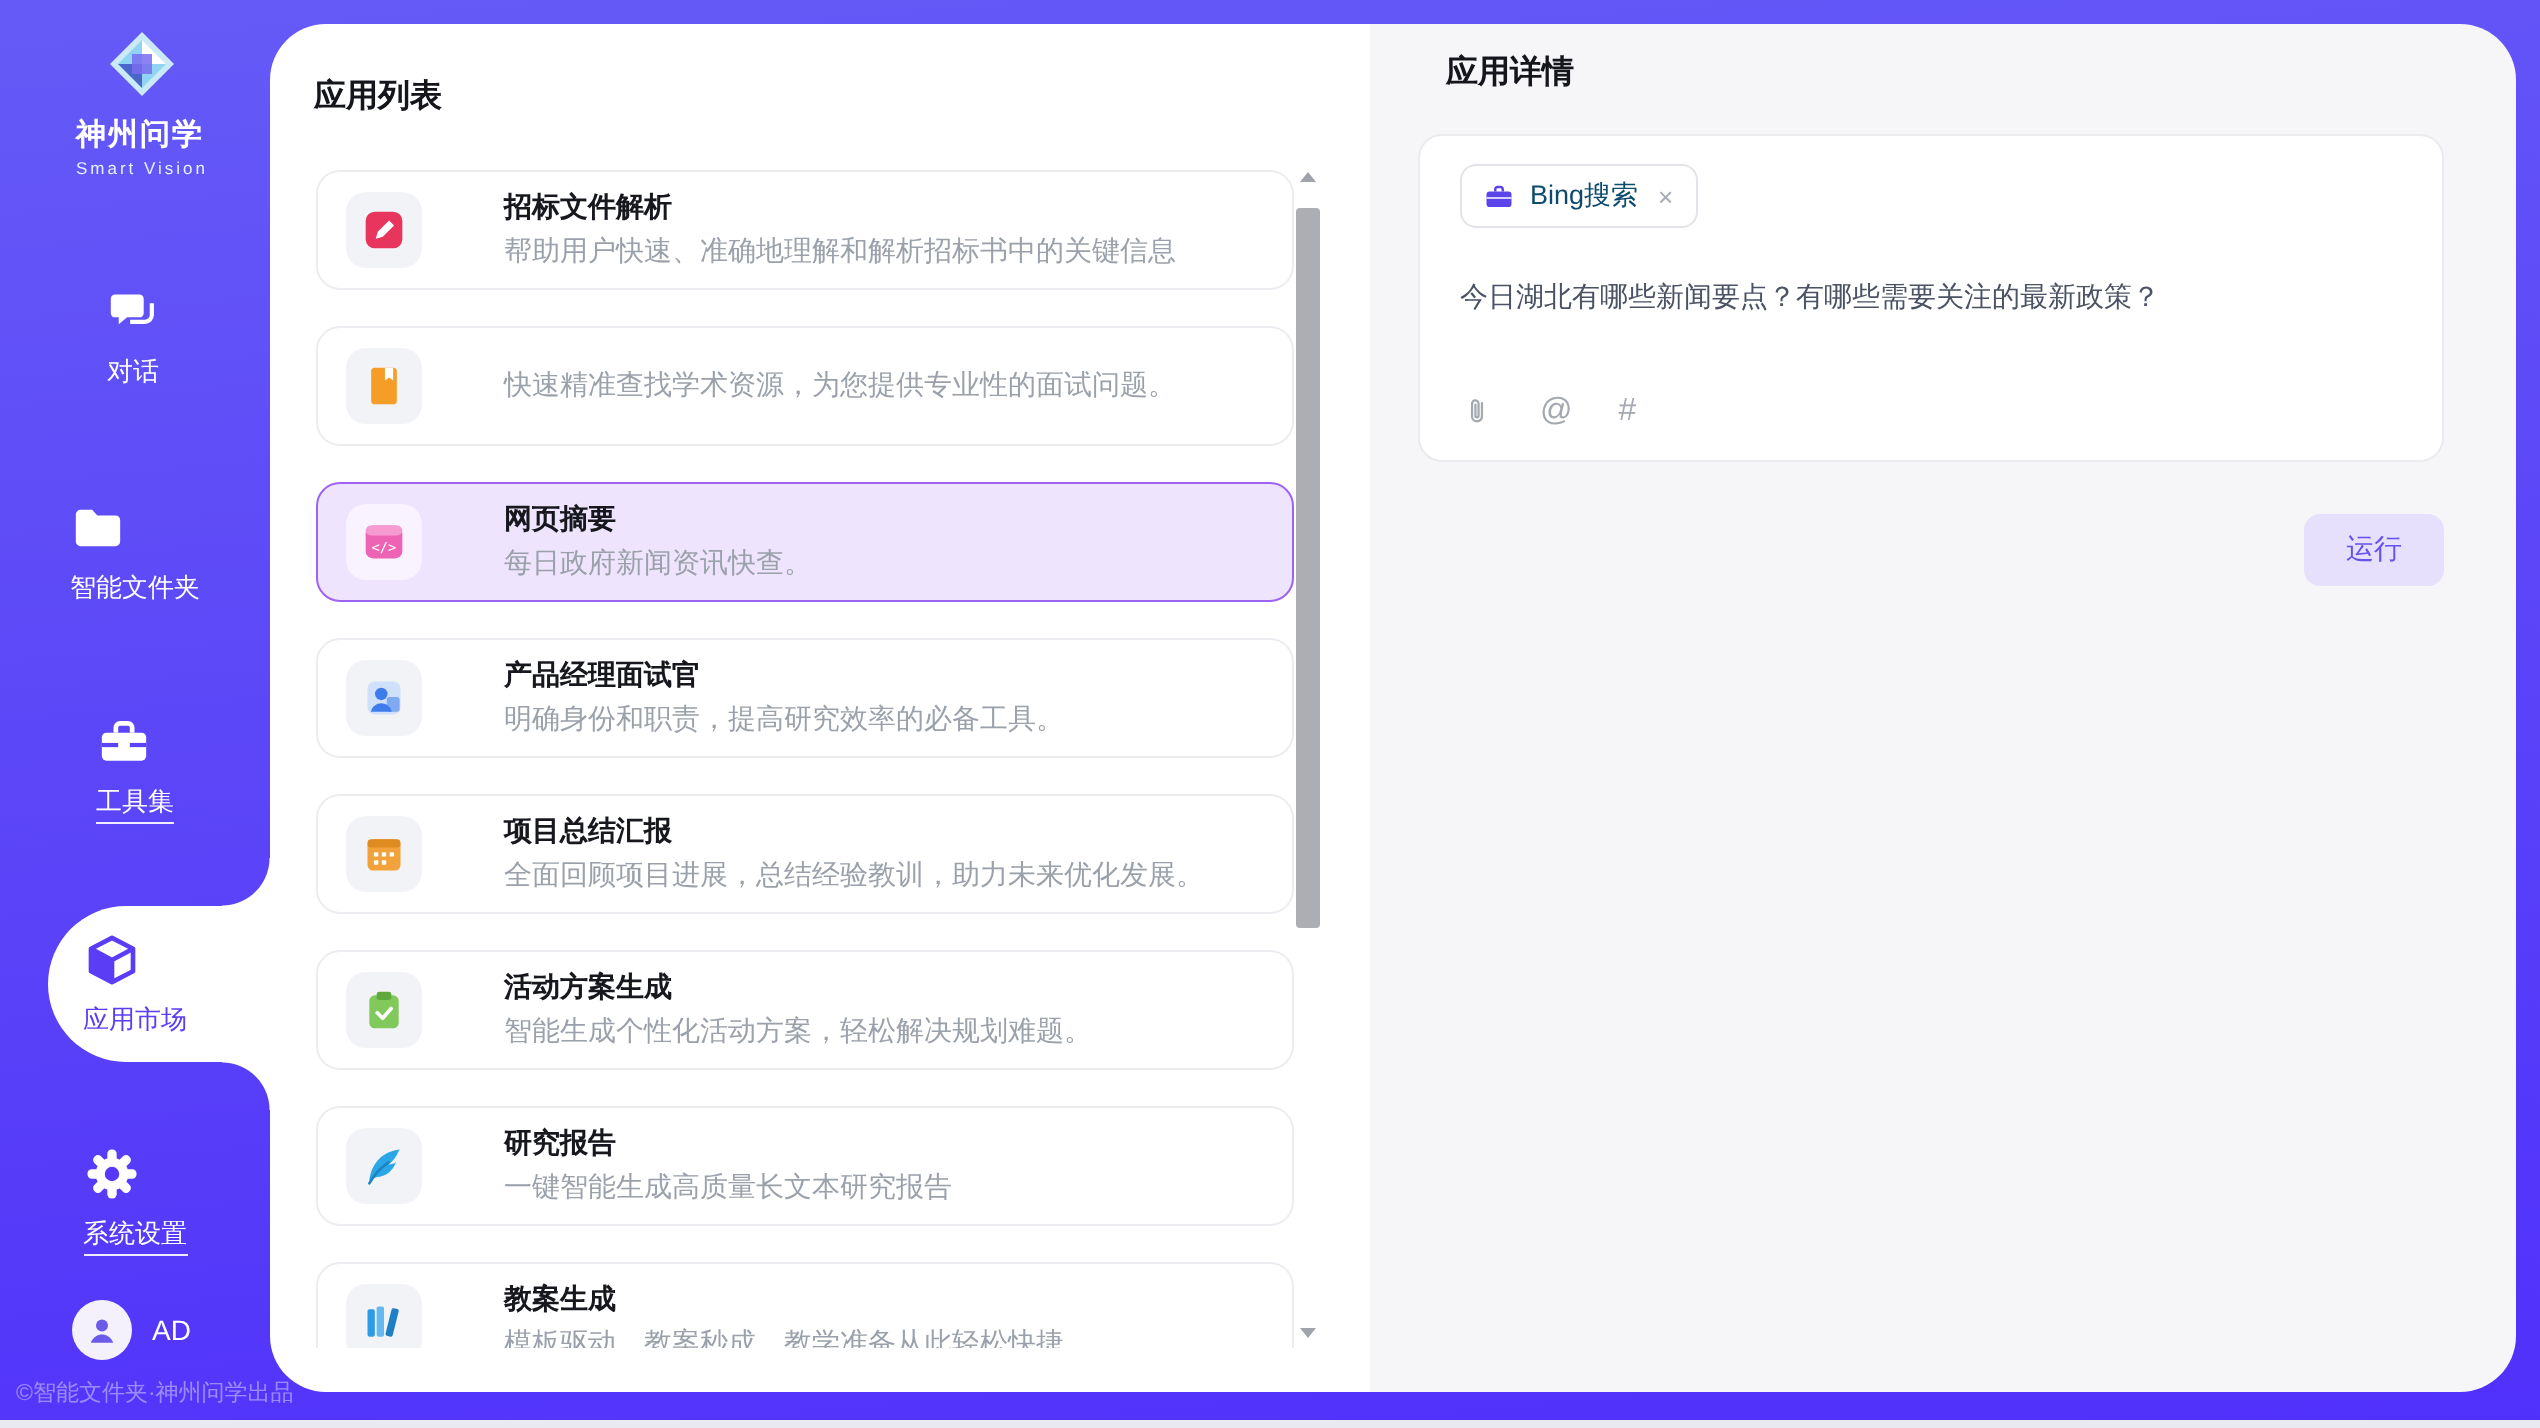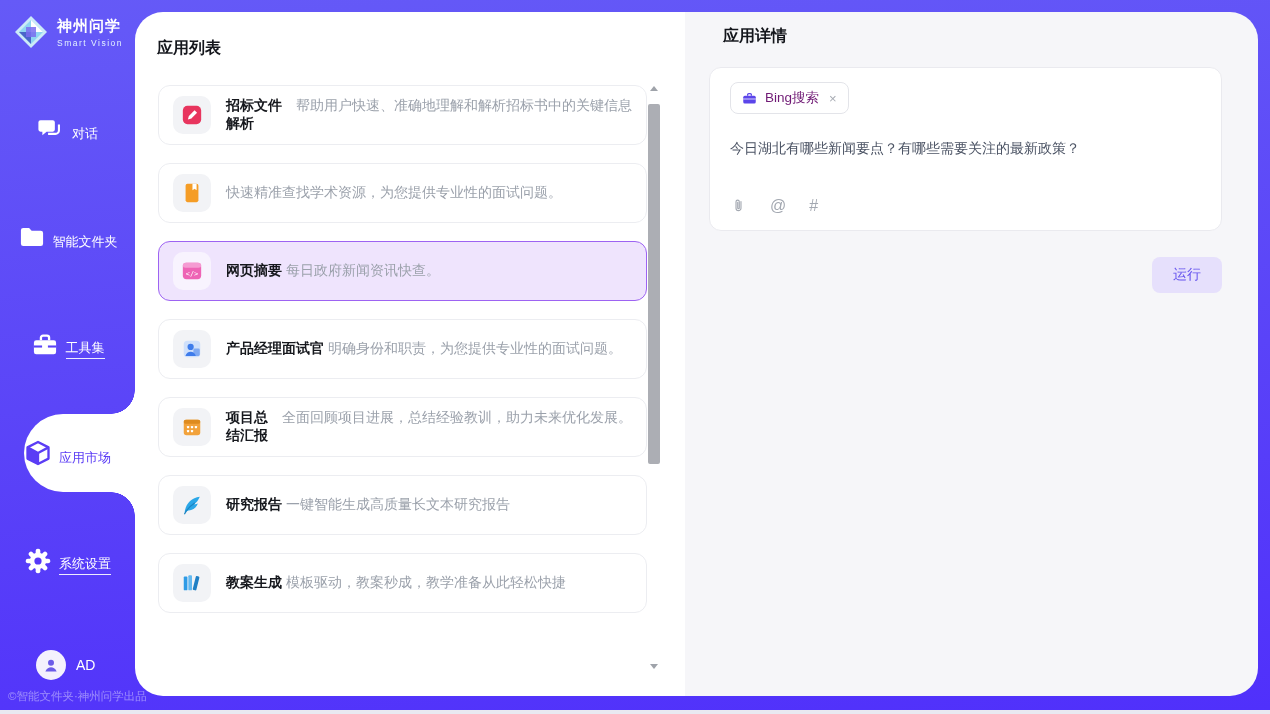--- a/index.html
+++ b/index.html
@@ -4,29 +4,29 @@
 <style>
   * { margin:0; padding:0; box-sizing:border-box; }
   html,body { width:1270px; height:714px; }
   body { font-family:"Liberation Sans","DejaVu Sans",sans-serif; background:#E9E9F1; overflow:hidden; }
   .stage { position:relative; width:1270px; height:714px; background:#E9E9F1; }
   .app { position:absolute; left:0; top:0; right:0; height:710px;
          background:linear-gradient(175deg,#655AF7 0%,#5A43F8 55%,#5030FB 100%); }
 
   
   .sidebar { position:absolute; left:0; top:0; width:135px; height:710px; }
-  .logo { display:flex; align-items:center; gap:8px; padding:14px 6px 0 13px; }
+  .logo { display:flex; align-items:center; gap:8px; padding:14px 6px 0 13px;flex-direction:column; }
   .logo-badge { width:36px; height:36px; flex:0 0 auto; }
   .logo-text .cn { color:#fff; font-size:15px; font-weight:700; letter-spacing:1px; white-space:nowrap; }
   .logo-text .en { color:#E3F2FF; font-size:8.5px; letter-spacing:1.5px; margin-top:2px; }
 
   .nav { margin-top:48px; }
   .nav-item { position:relative; height:62px; margin-bottom:46px; display:flex; flex-direction:column;
               align-items:center; justify-content:center; gap:7px; cursor:pointer; }
-  .nav-item .inner { position:relative; z-index:1; display:flex; align-items:flex-end; gap:7px; }
+  .nav-item .inner { position:relative; z-index:1; display:flex; flex-direction:column; align-items:flex-start; gap:7px; }
   .nav-label { color:#fff; font-size:13px; }
   .nav-label.underline { border-bottom:1px solid rgba(255,255,255,.9); padding-bottom:1px; }
   .nav-icon { width:28px; height:28px; }
   .nav-item.active .pill { position:absolute; left:24px; right:0; top:-8px; bottom:-8px;
               background:#fff; border-radius:39px 0 0 39px; }
   .nav-item.active::before { content:""; position:absolute; right:0; top:-32px; width:24px; height:24px;
               background:radial-gradient(circle at 0 0, rgba(0,0,0,0) 23.5px, #fff 24px); }
   .nav-item.active::after  { content:""; position:absolute; right:0; bottom:-32px; width:24px; height:24px;
               background:radial-gradient(circle at 0 100%, rgba(0,0,0,0) 23.5px, #fff 24px); }
   .nav-item.active .nav-label { color:#5B3DF5; }
@@ -45,41 +45,41 @@
   .pane-title { font-size:16px; font-weight:700; color:#14161C; }
   .list-pane .pane-title { position:absolute; left:22px; top:26px; }
   .cards-viewport { position:absolute; left:23px; right:38px; top:73px; bottom:22px; overflow:hidden; }
   .card { height:60px; margin-bottom:18px; border:1px solid #ECEDF1; border-radius:12px; background:#fff;
           display:flex; align-items:center; gap:15px; padding:0 14px; cursor:pointer; }
   .card.selected { background:#EFE4FD; border-color:#9D63F2; }
   .app-icon-box { width:38px; height:38px; border-radius:10px; background:#F2F3F6; flex:0 0 auto;
                   display:flex; align-items:center; justify-content:center; }
   .card.selected .app-icon-box { background:#F8F3FE; }
   .app-icon-box svg { width:22px; height:22px; }
-  .card-texts { display:flex; flex-direction:row; gap:4px; min-width:0; }
+  .card-texts { display:flex; flex-direction:column; gap:4px; min-width:0;margin-left:26px; }
   .card-name { font-size:14px; font-weight:700; color:#16181D; }
   .card-desc { font-size:14px; color:#9BA1AB; white-space:nowrap; }
 
   
   .scrollbar { position:absolute; right:25px; top:70px; bottom:24px; width:12px; }
   .sb-arrow { position:absolute; left:0; width:12px; height:12px; display:flex; align-items:center; justify-content:center; cursor:pointer; }
   .sb-arrow.up { top:0; } .sb-arrow.down { bottom:0; }
   .tri-up { width:0; height:0; border-left:4px solid transparent; border-right:4px solid transparent; border-bottom:5px solid #9FA3AA; }
   .tri-down { width:0; height:0; border-left:4px solid transparent; border-right:4px solid transparent; border-top:5px solid #9FA3AA; }
   .sb-thumb { position:absolute; left:0; top:22px; width:12px; height:360px; background:#ACAEB4; border-radius:2px; cursor:pointer; }
 
   
   .detail-pane { flex:1; background:#F6F6F9; position:relative; padding:14px 36px 0 24px; }
   .detail-pane .pane-title { margin-left:14px; }
   .detail-card { margin-top:20px; height:164px; background:#fff; border:1px solid #EAEAEF; border-radius:12px;
                  padding:14px 20px 12px; display:flex; flex-direction:column; }
   .chip { display:inline-flex; align-items:center; gap:8px; height:32px; padding:0 11px; width:fit-content;
           border:1px solid #E3E4E9; border-radius:8px; background:#fff; }
   .chip svg { width:15px; height:15px; }
-  .chip-label { font-size:13.5px; color:#701a75; }
+  .chip-label { font-size:13.5px; color:#0c4a6e; }
   .chip-close { font-size:13px; color:#A7ABB3; margin-left:2px; cursor:pointer; line-height:1; }
   .prompt { margin-top:26px; font-size:14px; color:#4A5263; cursor:text; }
   .composer-icons { margin-top:auto; display:flex; align-items:center; gap:23px; padding-bottom:4px; color:#A3A8B1; }
   .composer-icons svg { width:17px; height:17px; display:block; }
   .glyph-btn { font-size:16px; color:#A3A8B1; cursor:pointer; line-height:1; }
   .run-row { display:flex; justify-content:flex-end; margin-top:26px; }
   .run-btn { background:#E6E0FC; color:#6553EE; border:none; border-radius:8px; font-size:14px;
              padding:9px 21px; cursor:pointer; font-family:inherit; }
 </style>
 </head>
@@ -229,21 +229,21 @@
             <div class="app-icon-box">
               <svg viewBox="0 0 24 24">
                 <rect x="3" y="3" width="18" height="18" rx="4" fill="#CFE0FB"></rect>
                 <rect x="13.5" y="11.5" width="7" height="8" rx="1.5" fill="#7FA9F2"></rect>
                 <circle cx="10.5" cy="9.8" r="3.4" fill="#3E7CEB"></circle>
                 <path d="M4.8 19.5c.8-3 3.2-4.6 5.7-4.6s4.9 1.6 5.7 4.6z" fill="#3E7CEB"></path>
               </svg>
             </div>
             <div class="card-texts">
               <div class="card-name">产品经理面试官</div>
-              <div class="card-desc">明确身份和职责，为您提供专业性的面试问题。</div>
+              <div class="card-desc">明确身份和职责，提高研究效率的必备工具。</div>
             </div>
           </div>
 
           <div class="card">
             <div class="app-icon-box">
               <svg viewBox="0 0 24 24">
                 <rect x="3" y="4" width="18" height="17" rx="3" fill="#F2A23B"></rect>
                 <rect x="3" y="4" width="18" height="4.5" rx="2" fill="#DE8B1F"></rect>
                 <g fill="#fff">
                   <rect x="6.5" y="11" width="2.4" height="2.4" rx=".5"></rect>
@@ -253,20 +253,33 @@
                     <rect x="10.8" y="15.4" width="2.4" height="2.4" rx=".5"></rect>
                 </g>
               </svg>
             </div>
             <div class="card-texts">
               <div class="card-name">项目总结汇报</div>
               <div class="card-desc">全面回顾项目进展，总结经验教训，助力未来优化发展。</div>
             </div>
           </div>
 
+          <div class="card">
+            <div class="app-icon-box">
+              <svg viewBox="0 0 24 24">
+                <rect x="4" y="4" width="16" height="18" rx="3" fill="#82C95B"></rect>
+                <rect x="8" y="2" width="8" height="4.5" rx="1.5" fill="#5FA93C"></rect>
+                <path d="M8.3 13.5l3 3 4.6-5.3" stroke="#fff" stroke-width="2" fill="none" stroke-linecap="round" stroke-linejoin="round"></path>
+              </svg>
+            </div>
+            <div class="card-texts">
+              <div class="card-name">活动方案生成</div>
+              <div class="card-desc">智能生成个性化活动方案，轻松解决规划难题。</div>
+            </div>
+          </div>
 
           <div class="card">
             <div class="app-icon-box">
               <svg viewBox="0 0 24 24">
                 <path d="M4 20C5 11 11 4 20.5 3c-2 4-3.2 6.2-6.2 8.2 2 0 3.2-.5 4.2-1.2-1.5 4.5-5.5 8-10.5 8z" fill="#2BA7E8"></path>
                 <path d="M4 21.5c3-5.5 7.5-9.5 10.5-11.5" stroke="#1B84C2" stroke-width="1.4" fill="none" stroke-linecap="round"></path>
               </svg>
             </div>
             <div class="card-texts">
               <div class="card-name">研究报告</div>

